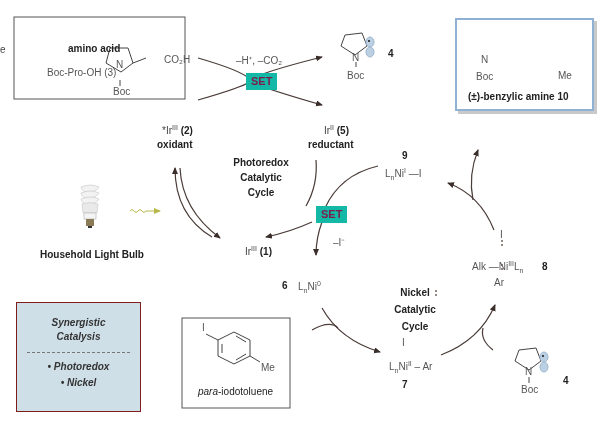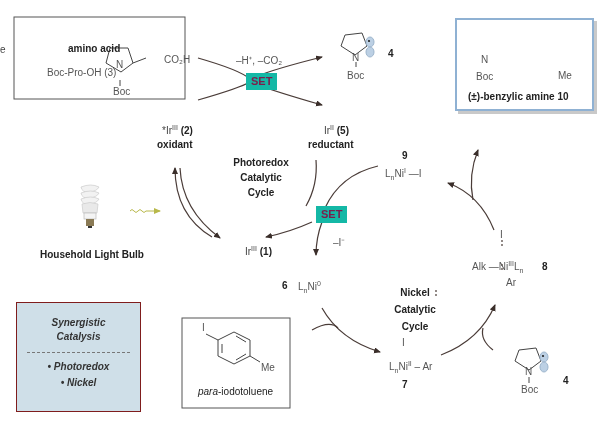--- a/index.html
+++ b/index.html
@@ -162,21 +162,21 @@
 <div class="lbl b c" style="left:385px;top:243px;width:60px;line-height:17px;margin-top:41px;">
   <div>Nickel</div>
   <div>Catalytic</div>
   <div>Cycle</div>
 </div>
 <div class="lbl b" style="left:282px;top:280px;">6</div>
 <div class="lbl gray" style="left:298px;top:280px;"><span>L</span><sub>n</sub><span>Ni</span><sup>0</sup></div>
 
 <div class="lbl gray" style="left:500px;top:229px;">I</div>
 <div class="lbl gray" style="left:472px;top:260px;"><span>Alk —</span><span>Ni</span><sup>III</sup><span>L</span><sub>n</sub></div>
-<div class="lbl gray" style="left:506px;top:277px;">Ar</div>
+<div class="lbl gray" style="left:494px;top:277px;">Ar</div>
 <div class="lbl b" style="left:542px;top:261px;">8</div>
 
 <div class="lbl gray" style="left:402px;top:337px;">I</div>
 <div class="lbl gray" style="left:389px;top:360px;"><span>L</span><sub>n</sub><span>Ni</span><sup>II</sup><span> – Ar</span></div>
 <div class="lbl b" style="left:402px;top:379px;">7</div>
 
 <div class="lbl gray" style="left:525px;top:366px;">N</div>
 <div class="lbl gray" style="left:521px;top:384px;">Boc</div>
 <div class="lbl b" style="left:563px;top:375px;">4</div>
 

